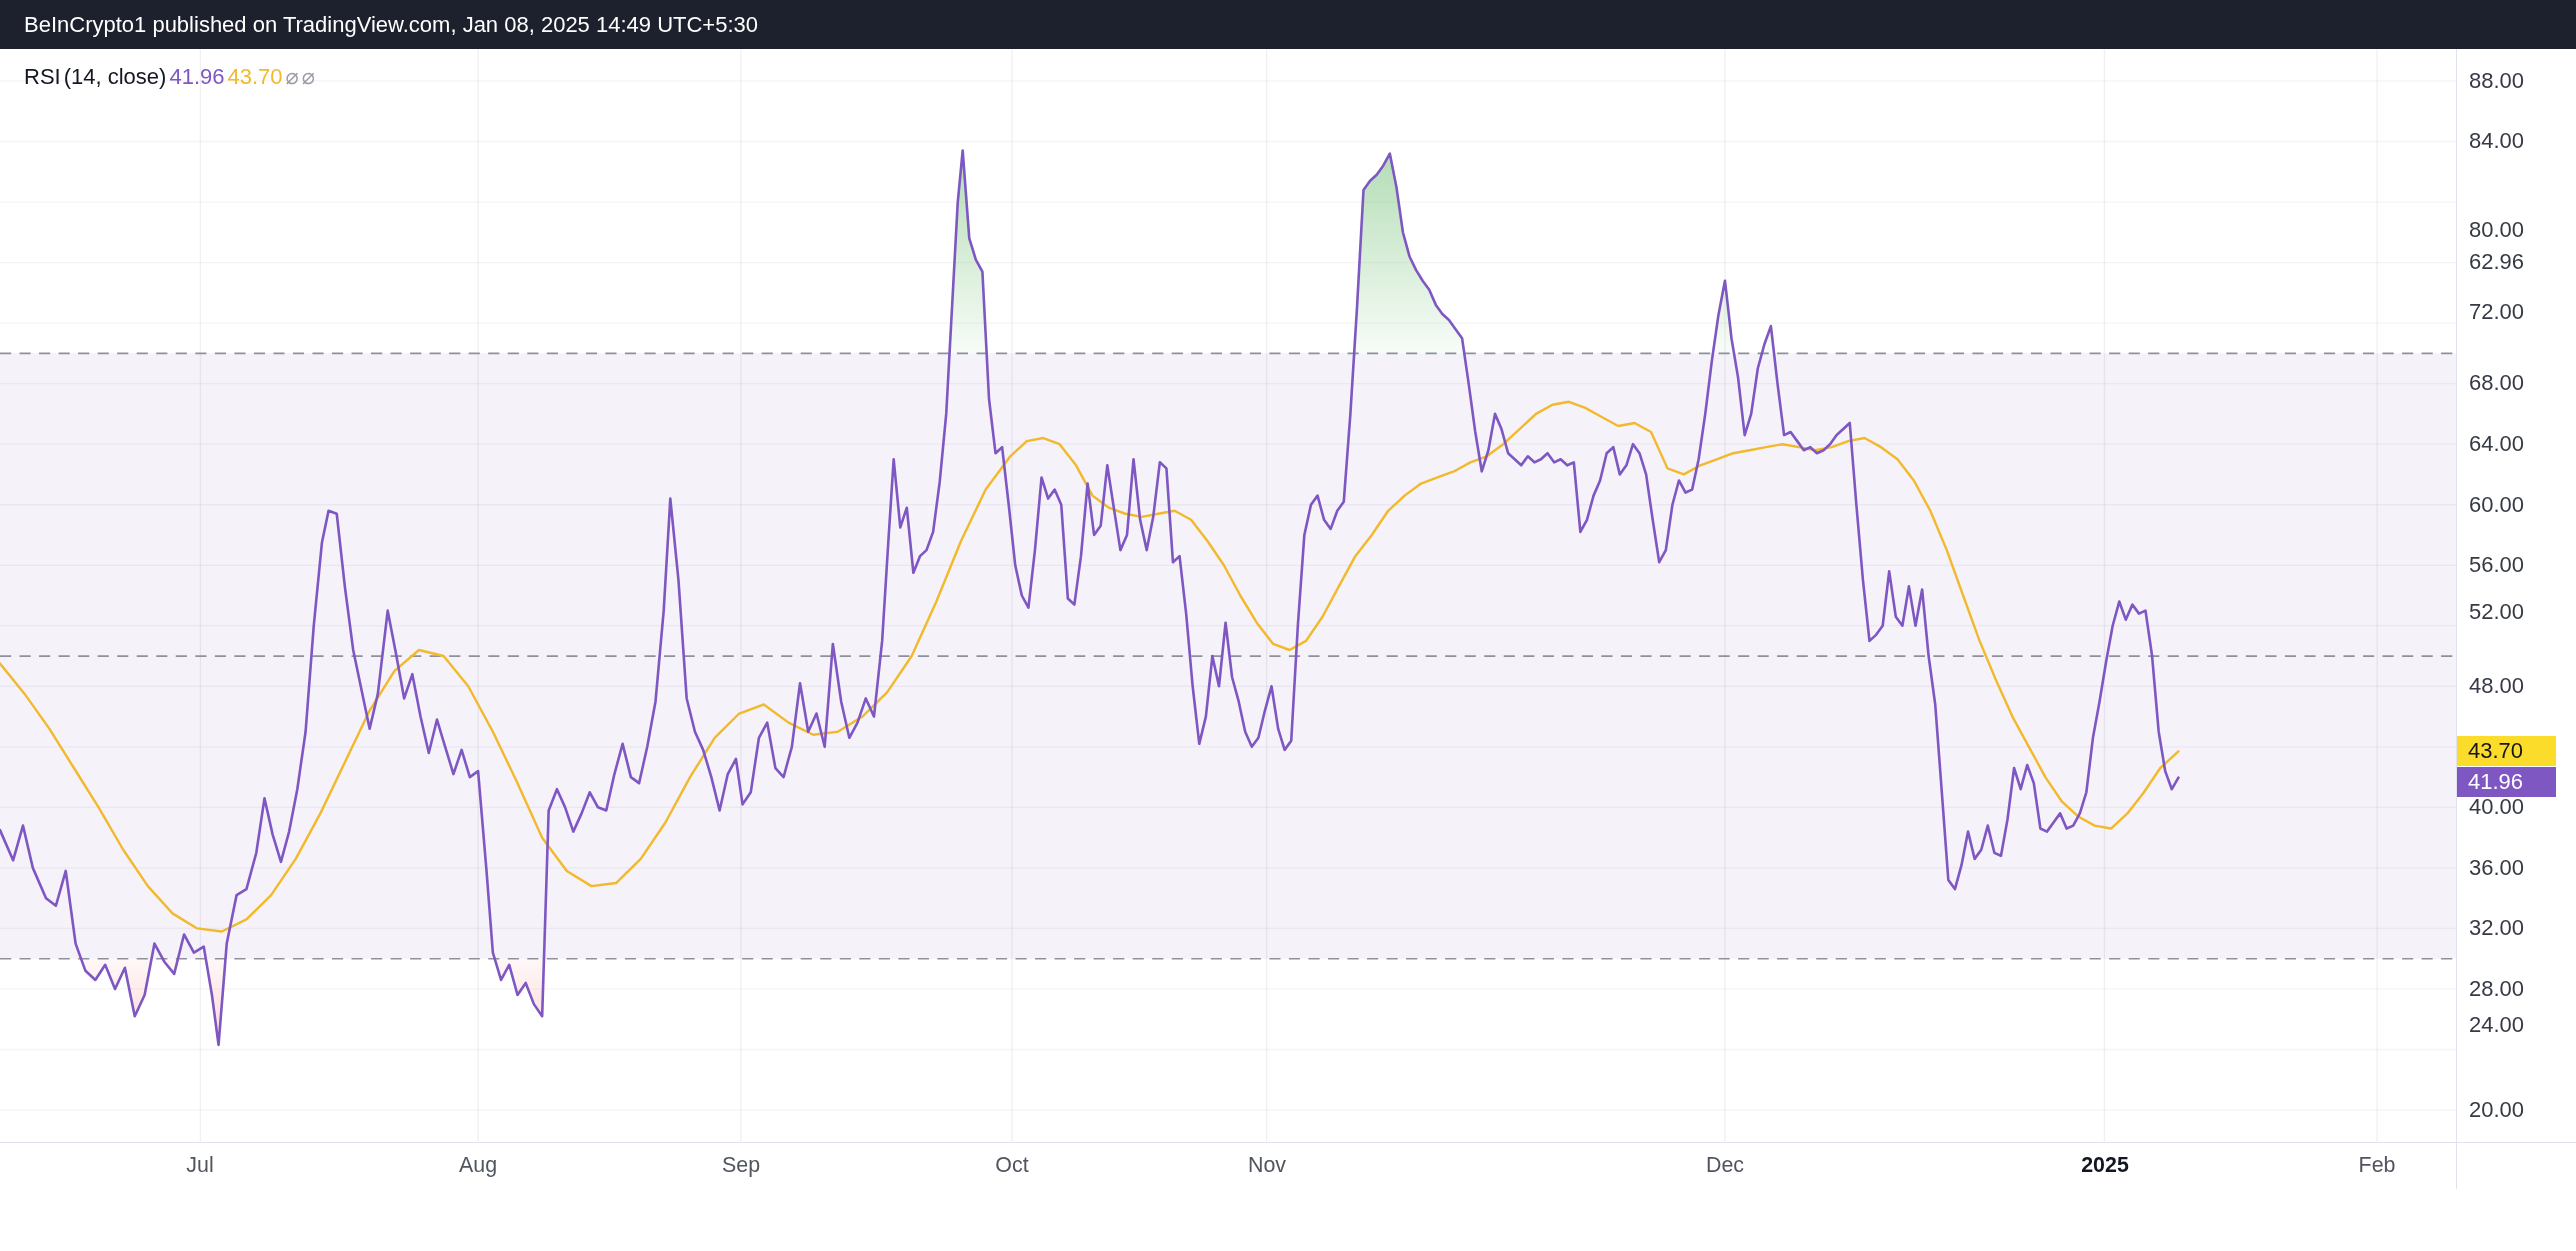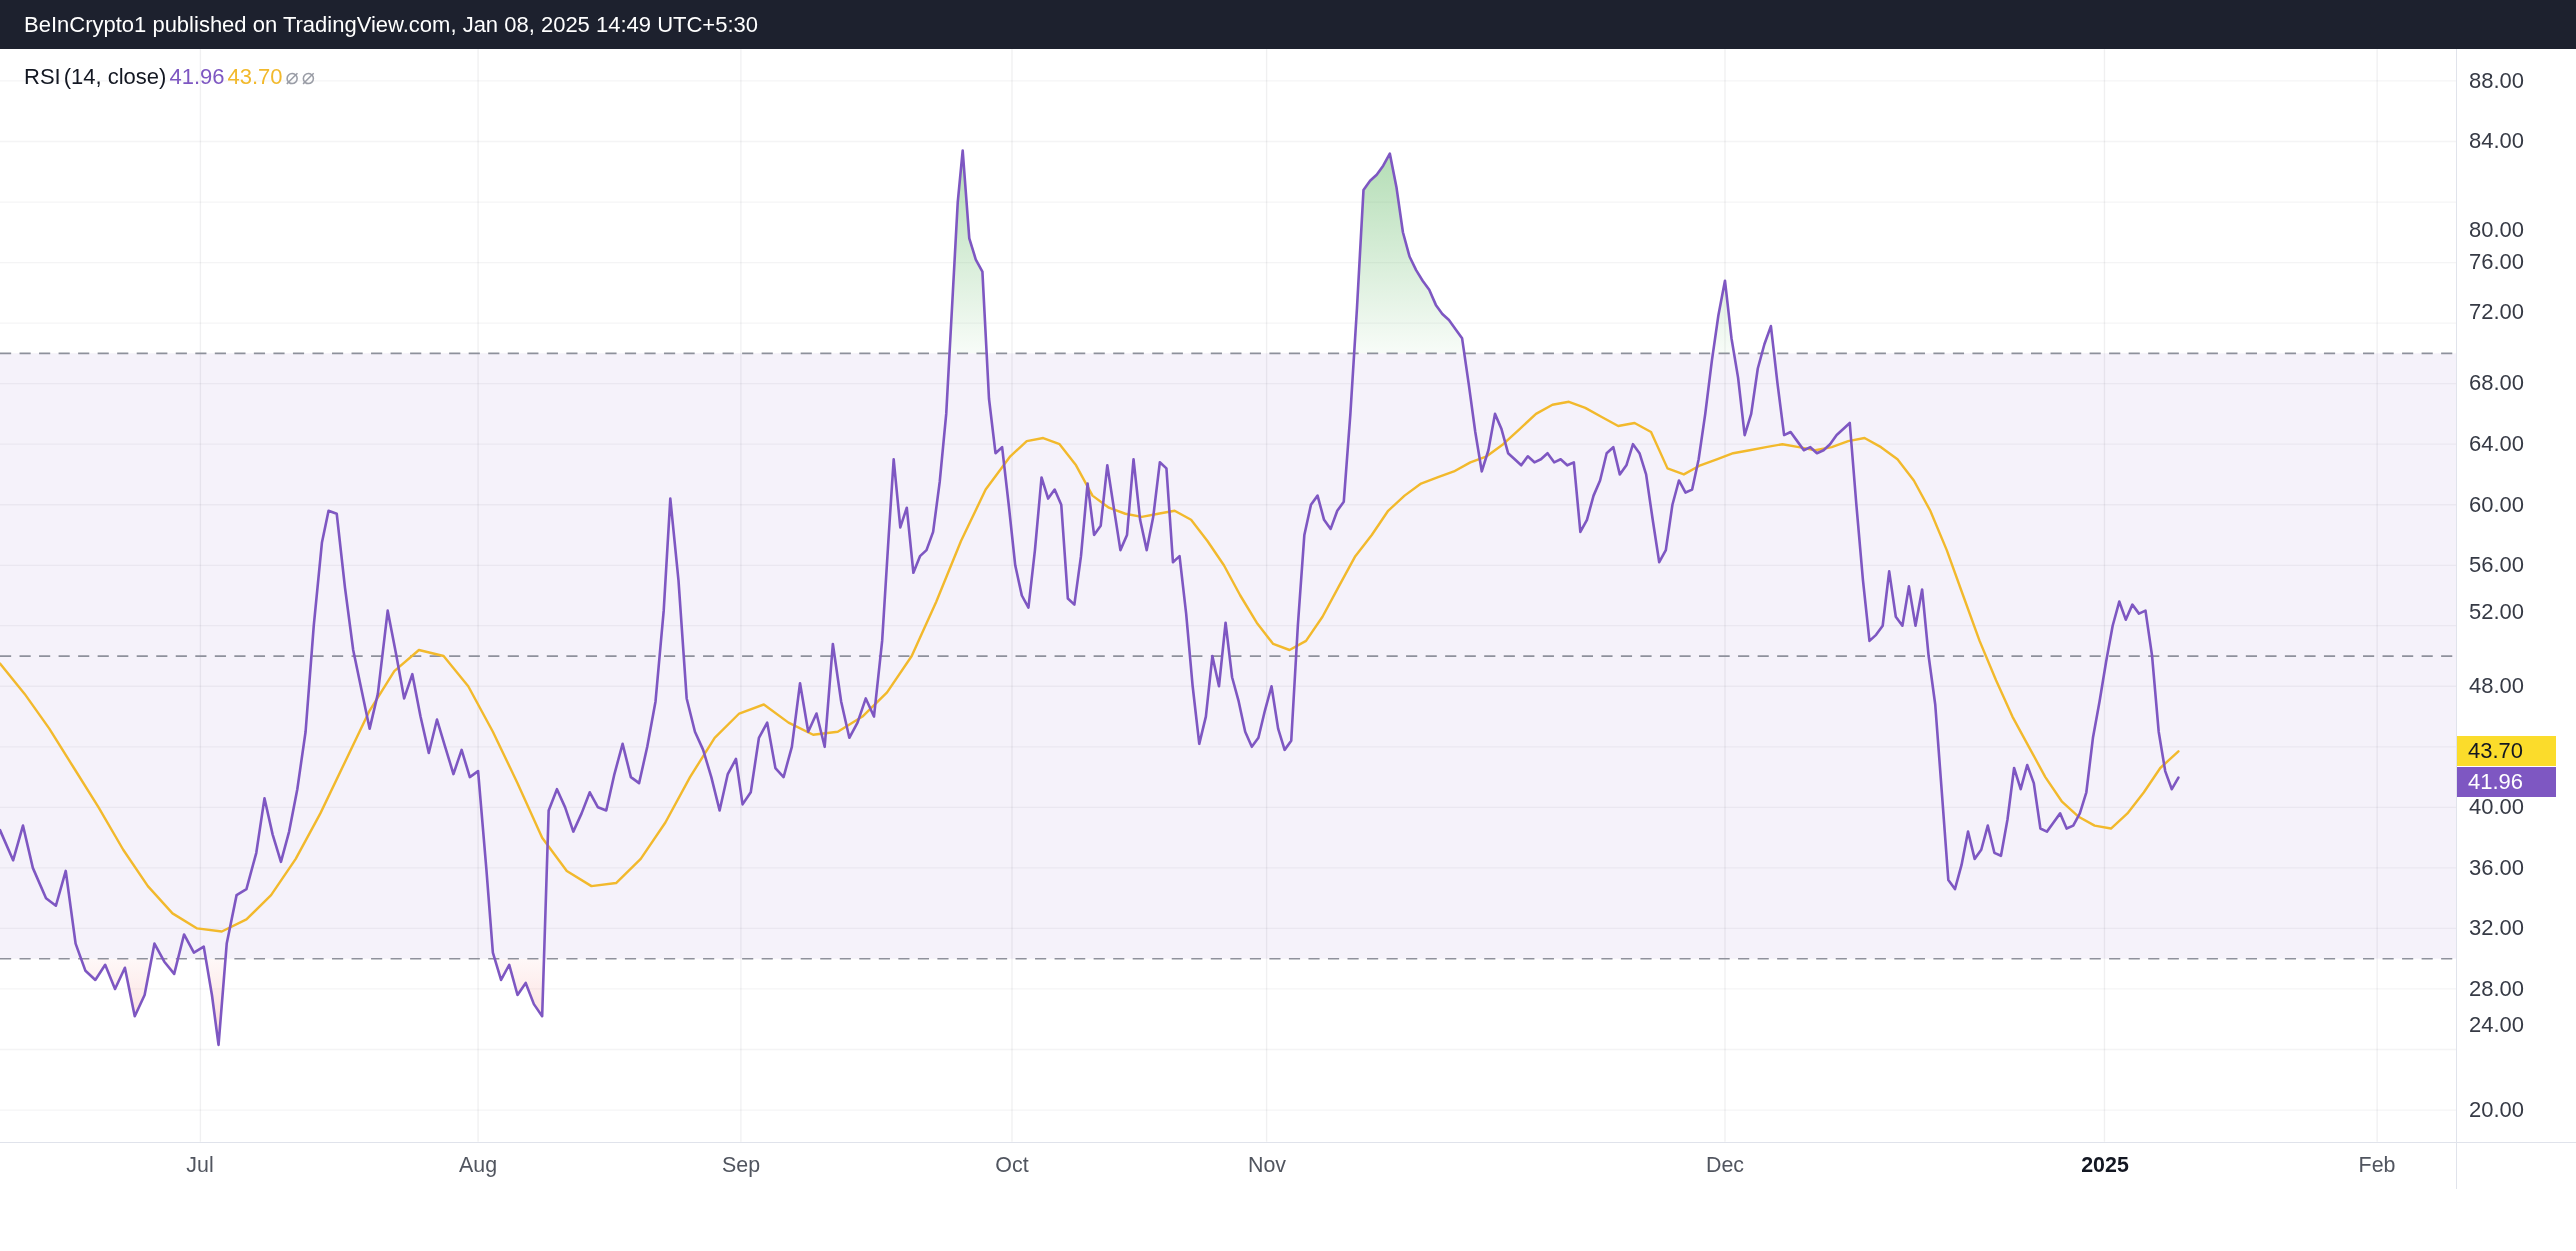--- a/index.html
+++ b/index.html
@@ -91,21 +91,21 @@
       <span class="lg-val" style="color: rgb(126, 87, 194);">41.96</span>
       <span class="lg-val" style="color: rgb(242, 185, 44);">43.70</span>
       <span class="lg-icon">⌀</span>
       <span class="lg-icon">⌀</span>
     </div>
 
     <div class="axis-pane">
         <div class="axis-label" style="top: 19px;">88.00</div>
         <div class="axis-label" style="top: 79px;">84.00</div>
         <div class="axis-label" style="top: 140px; margin-top: 28px;">80.00</div>
-        <div class="axis-label" style="top: 200px;">76.00</div>
+        <div class="axis-label" style="top: 200px;">62.96</div>
         <div class="axis-label" style="top: 250px;">72.00</div>
         <div class="axis-label" style="top: 321px;">68.00</div>
         <div class="axis-label" style="top: 382px;">64.00</div>
         <div class="axis-label" style="top: 443px;">60.00</div>
         <div class="axis-label" style="top: 503px;">56.00</div>
         <div class="axis-label" style="top: 550px;">52.00</div>
         <div class="axis-label" style="top: 624px;">48.00</div>
         <div class="axis-label" style="top: 745px;">40.00</div>
         <div class="axis-label" style="top: 806px;">36.00</div>
         <div class="axis-label" style="top: 866px;">32.00</div>

